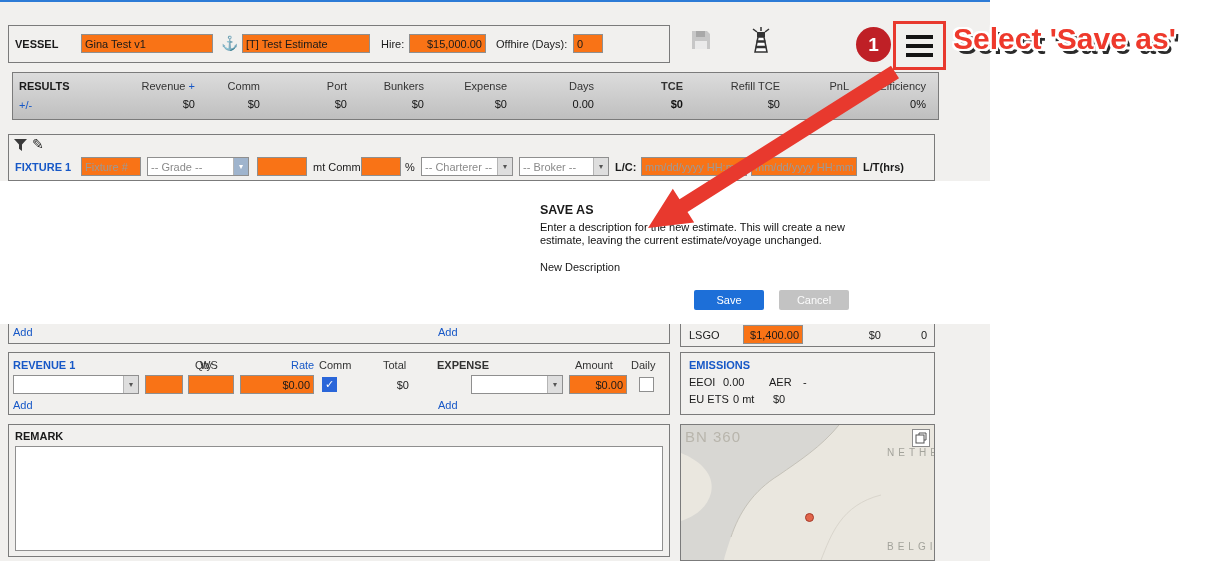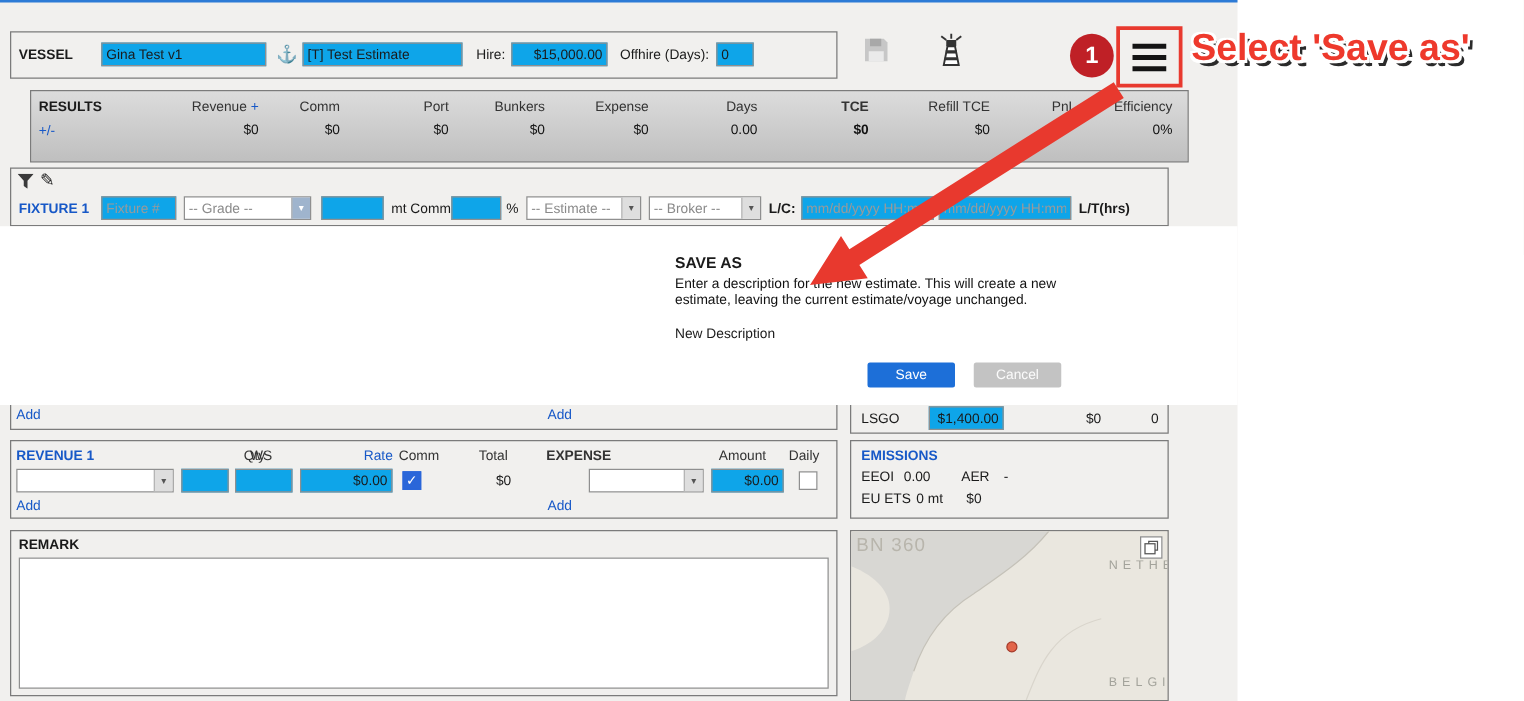--- a/index.html
+++ b/index.html
@@ -4,32 +4,32 @@
 <style>
   *{margin:0;padding:0;box-sizing:border-box;}
   html,body{width:1219px;height:561px;}
   body{position:relative;background:#fff;font-family:"Liberation Sans",sans-serif;font-size:11px;color:#1a1a1a;overflow:hidden;}
   .app{position:absolute;left:0;top:0;width:990px;height:561px;background:#f1f0ee;}
   .topline{position:absolute;left:0;top:0;width:990px;height:2px;background:#2d7bd6;}
   .panel{position:absolute;border:1px solid #7b7b7b;background:#f1f0ee;}
   .lbl{position:absolute;font-size:11px;color:#1a1a1a;white-space:nowrap;}
   .b{font-weight:bold;}
   .blue{color:#1758c7;}
-  .input{position:absolute;height:19px;border:1px solid #8f8f8f;background:#0ea5e9;font-family:inherit;font-size:11px;padding:0 3px;color:#1a1a1a;}
+  .input{position:absolute;height:19px;border:1px solid #8f8f8f;background:#f97316;font-family:inherit;font-size:11px;padding:0 3px;color:#1a1a1a;}
   .input::placeholder{color:#9a9a9a;}
   .ra{text-align:right;}
   .select{position:absolute;height:19px;border:1px solid #8f8f8f;background:#fff;display:flex;align-items:center;justify-content:space-between;padding-left:3px;cursor:pointer;}
   .select .sel-txt{color:#8a8a8a;white-space:nowrap;overflow:hidden;font-size:11px;}
   .select .sel-btn{width:15px;align-self:stretch;background:#dedede;border-left:1px solid #b5b5b5;color:#555;display:flex;align-items:center;justify-content:center;font-size:8px;flex:0 0 15px;}
   .select.steel .sel-btn{background:#9fb4cd;color:#fff;}
   .addlink{position:absolute;color:#1758c7;font-size:11px;cursor:pointer;}
   .checkbox{position:absolute;width:15px;height:15px;border:1px solid #8f8f8f;background:#fff;display:flex;align-items:center;justify-content:center;font-size:11px;color:#fff;cursor:pointer;}
   .checkbox.checked{background:#2a66d9;border-color:#2a66d9;}
   
-  .results{left:24px;top:72px;width:927px;height:58px;background:linear-gradient(#dcdcdc,#bfbfbf);}
+  .results{left:12px;top:72px;width:927px;height:48px;background:linear-gradient(#dcdcdc,#bfbfbf);}
   .rcols{position:absolute;left:96px;top:7px;right:12px;display:flex;justify-content:space-between;}
   .rcell{text-align:right;}
   .rlabel{color:#333;white-space:nowrap;}
   .rvalue{margin-top:6px;color:#111;white-space:nowrap;}
   .rcell.tce .rvalue{font-weight:bold;}
   .plus{color:#1758c7;}
   
   .band{position:absolute;left:0;top:181px;width:990px;height:143px;background:#fff;z-index:10;}
   .z20{z-index:20;}
   .dlg-title{position:absolute;left:540px;top:203px;font-weight:bold;font-size:12.5px;}
@@ -152,21 +152,21 @@
     <input class="input" style="left: 72px; top: 22px; width: 60px;" placeholder="Fixture #">
     <div class="select steel" style="left:138px;top:22px;width:102px;">
       <span class="sel-txt">-- Grade --</span>
       <span class="sel-btn">▾</span>
     </div>
     <input class="input" style="left: 248px; top: 22px; width: 50px;">
     <span class="lbl" style="left:304px;top:26px;">mt Comm</span>
     <input class="input" style="left: 352px; top: 22px; width: 40px;">
     <span class="lbl" style="left:396px;top:26px;">%</span>
     <div class="select" style="left:412px;top:22px;width:92px;">
-      <span class="sel-txt">-- Estimate --</span>
+      <span class="sel-txt">-- Charterer --</span>
       <span class="sel-btn">▾</span>
     </div>
     <div class="select" style="left:510px;top:22px;width:90px;">
       <span class="sel-txt">-- Broker --</span>
       <span class="sel-btn">▾</span>
     </div>
     <span class="lbl b" style="left:606px;top:26px;">L/C:</span>
     <input class="input" style="left: 632px; top: 22px; width: 106px;" placeholder="mm/dd/yyyy HH:mm">
     <input class="input" style="left: 742px; top: 22px; width: 106px;" placeholder="mm/dd/yyyy HH:mm">
     <span class="lbl b" style="left:854px;top:26px;">L/T(hrs)</span>

